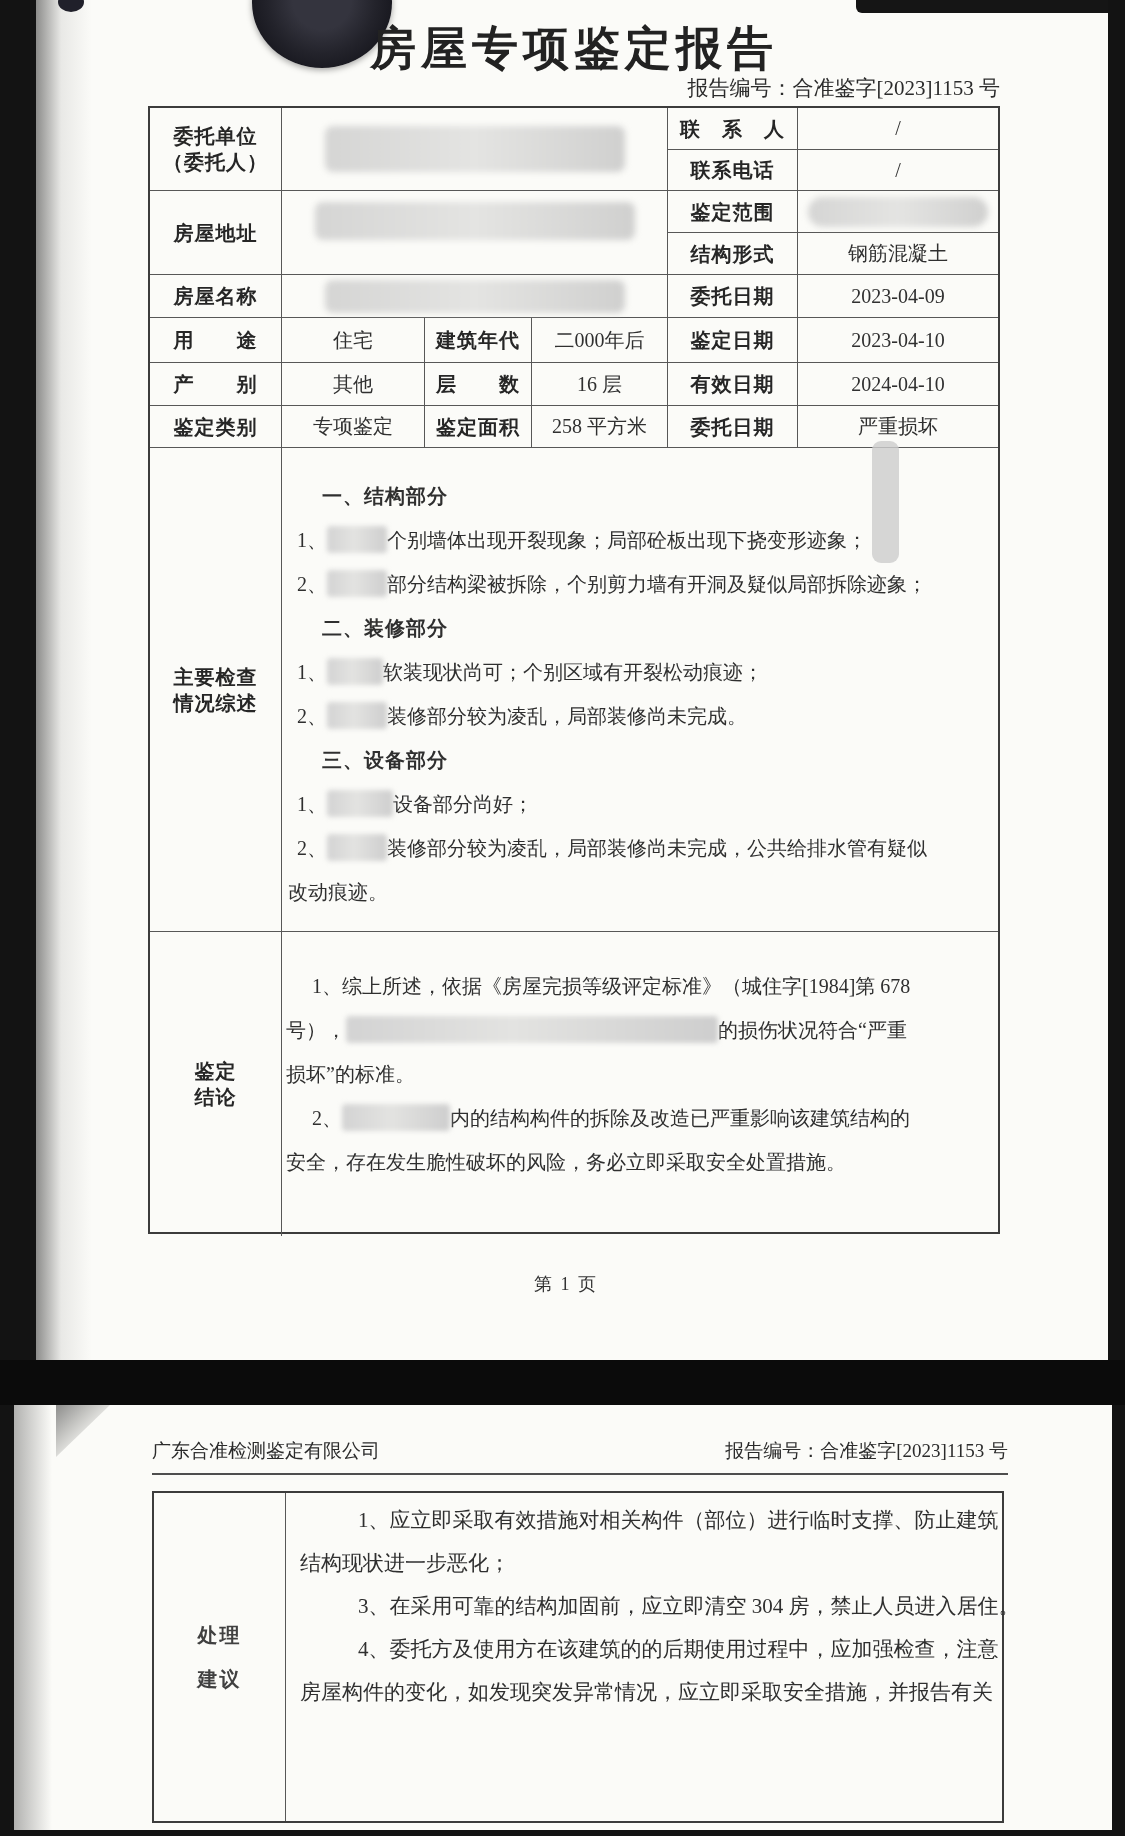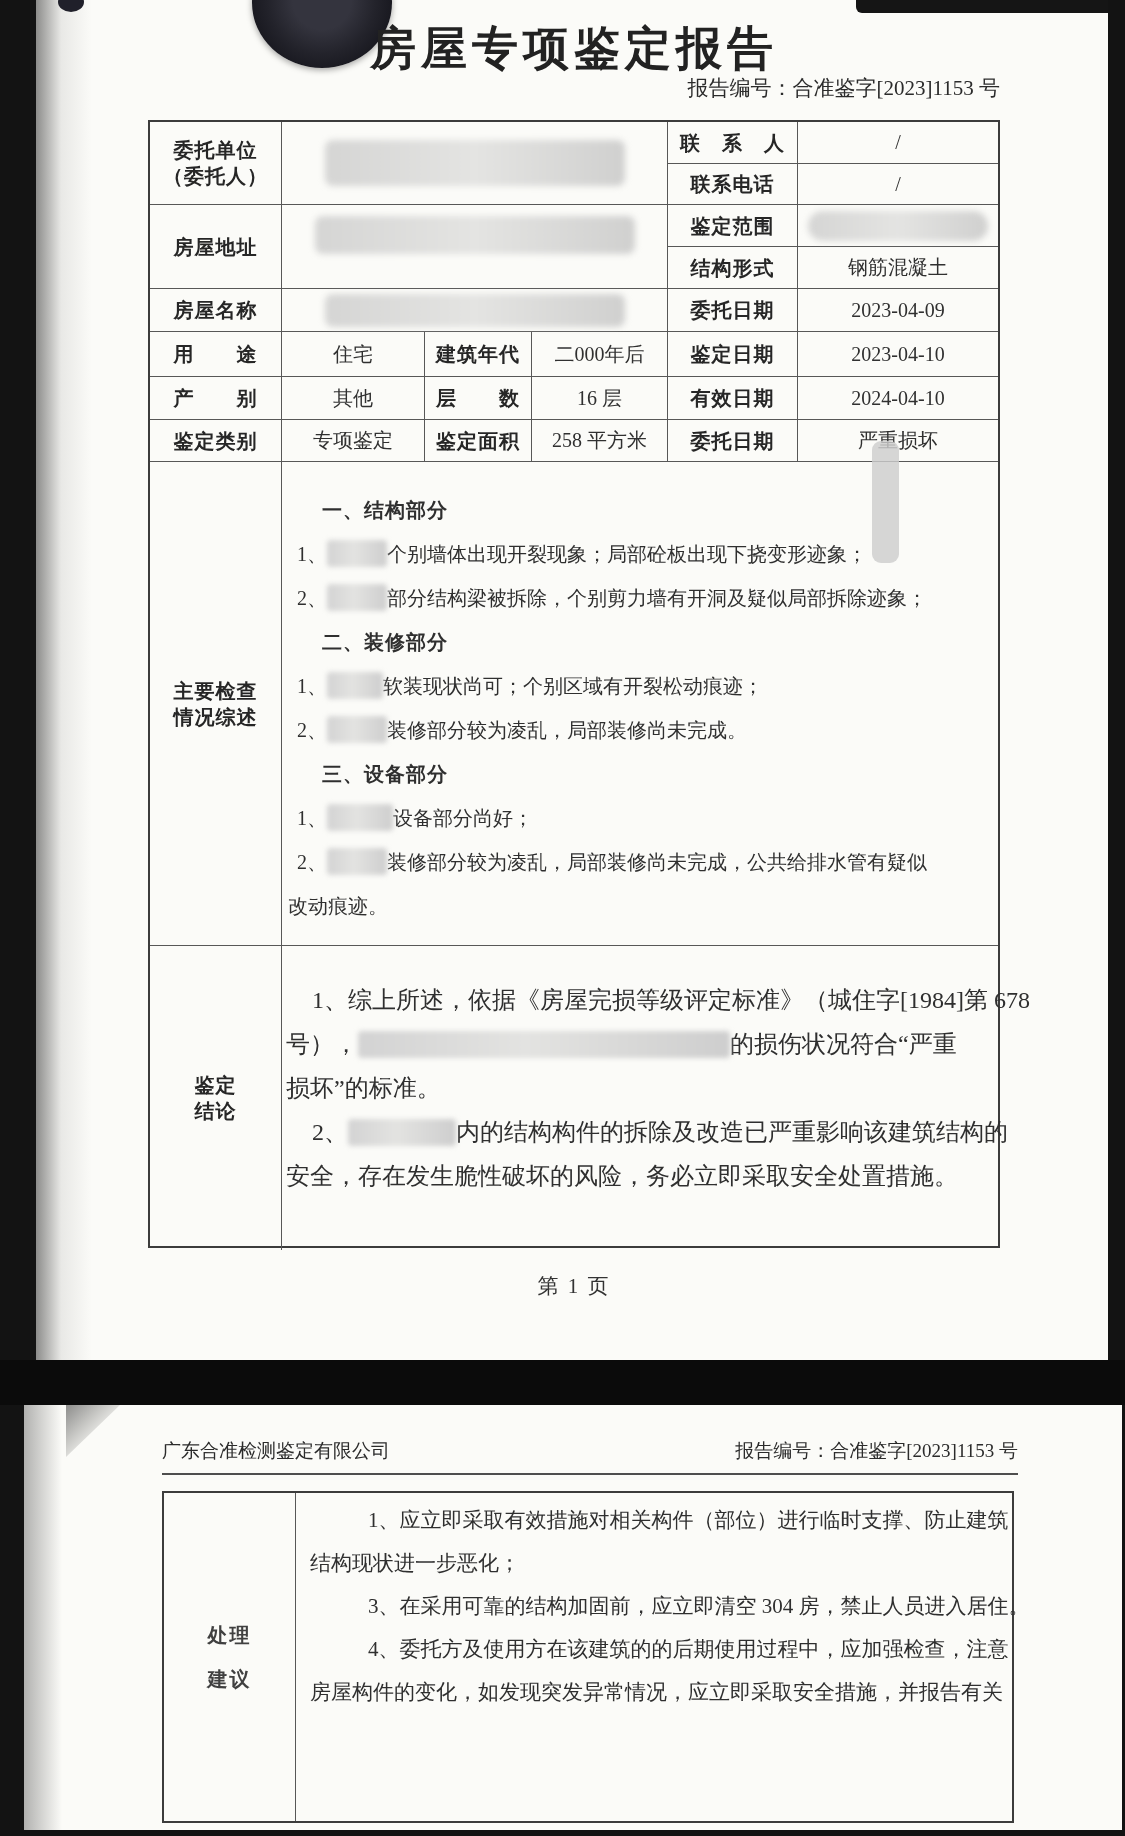--- a/index.html
+++ b/index.html
@@ -22,21 +22,21 @@
     background:radial-gradient(circle at 50% 48%, #34343e 30%, #23232b 55%, #16161d 78%);
     box-shadow:0 2px 6px rgba(0,0,0,.35);
   }
   .stamp-dot { position:absolute; left:22px; top:-8px; width:26px; height:20px; border-radius:50%; background:#20202a; }
 
   .title { position:absolute; left:112px; top:18px; width:852px; text-align:center;
            font-size:46px; font-weight:bold; letter-spacing:5px; color:#222; }
   .report-no { position:absolute; left:112px; top:74px; width:852px; text-align:right; font-size:21px; color:#2b2b2b; }
 
   .itable {
-    position:absolute; left:112px; top:120px; width:852px; height:1128px;
+    position:absolute; left:112px; top:106px; width:852px; height:1128px;
     display:grid;
     grid-template-columns:132px 143px 107px 136px 130px 200px;
     grid-template-rows:42px 41px 42px 42px 43px 45px 43px 42px 484px 304px;
     border:2px solid #3c3c3c;
     font-size:20px;
   }
   .cell { border-right:1px solid #575757; border-bottom:1px solid #575757;
           display:flex; align-items:center; justify-content:center; text-align:center; }
   .cell.nr { border-right:none; }
   .cell.nb { border-bottom:none; }
@@ -48,34 +48,34 @@
        border-radius:4px; filter:blur(2.5px); }
   .rblock { background:linear-gradient(90deg,#d5d5d4,#e4e4e2 50%,#d0d0cf); filter:blur(3px); border-radius:8px; }
   .pill { border-radius:16px; }
 
   .content-cell { display:block; text-align:left; white-space:nowrap; color:#2f2f2f; }
   #summary-content { padding:26px 10px 0 0; font-size:20px; }
   #summary-content .sline { height:44px; line-height:44px; }
   #summary-content .hd { font-weight:bold; padding-left:40px; letter-spacing:1px; }
   #summary-content .item { padding-left:15px; }
   #summary-content .cont { padding-left:6px; }
-  #conclusion-content { padding:32px 8px 0 0; font-size:24px; }
+  #conclusion-content { padding:32px 8px 0 0; font-size:20px; }
   #conclusion-content .sline { height:44px; line-height:44px; }
   #conclusion-content .item { padding-left:30px; }
   #conclusion-content .cont { padding-left:4px; }
 
   .scroll-strip { position:absolute; left:836px; top:441px; width:27px; height:122px;
                   background:#cdcdcd; opacity:.82; border-radius:9px; z-index:4; }
 
-  .page-footer { position:absolute; left:112px; top:1272px; width:852px; text-align:center;
-                 font-size:21px; letter-spacing:2px; color:#333; }
+  .page-footer { position:absolute; left:104px; top:1272px; width:852px; text-align:center;
+                 font-size:18px; letter-spacing:2px; color:#333; }
 
   #band { position:absolute; left:0; top:1360px; width:1125px; height:45px; background:#0b0b0b; }
 
-  #sheet2 { left:24px; top:1405px; width:1098px; height:425px;padding-left:31px; }
+  #sheet2 { left:14px; top:1405px; width:1098px; height:425px;padding-left:31px; }
   #sheet2 .edge-shadow {
     position:absolute; left:0; top:0; bottom:0; width:38px;
     background:linear-gradient(to right, rgba(40,40,40,.35), rgba(0,0,0,0));
   }
   .curl { position:absolute; left:42px; top:0; width:54px; height:52px;
           background:linear-gradient(135deg,#8d8d8b,#e6e6e3 55%,#fbfbf8 82%);
           clip-path:polygon(0 0,100% 0,0 100%); }
   .p2-header { position:absolute; left:138px; top:33px; width:856px;
                display:flex; justify-content:space-between; align-items:flex-end;
                border-bottom:2px solid #4e4e4e; padding-bottom:9px; font-size:19px; color:#2b2b2b; }

